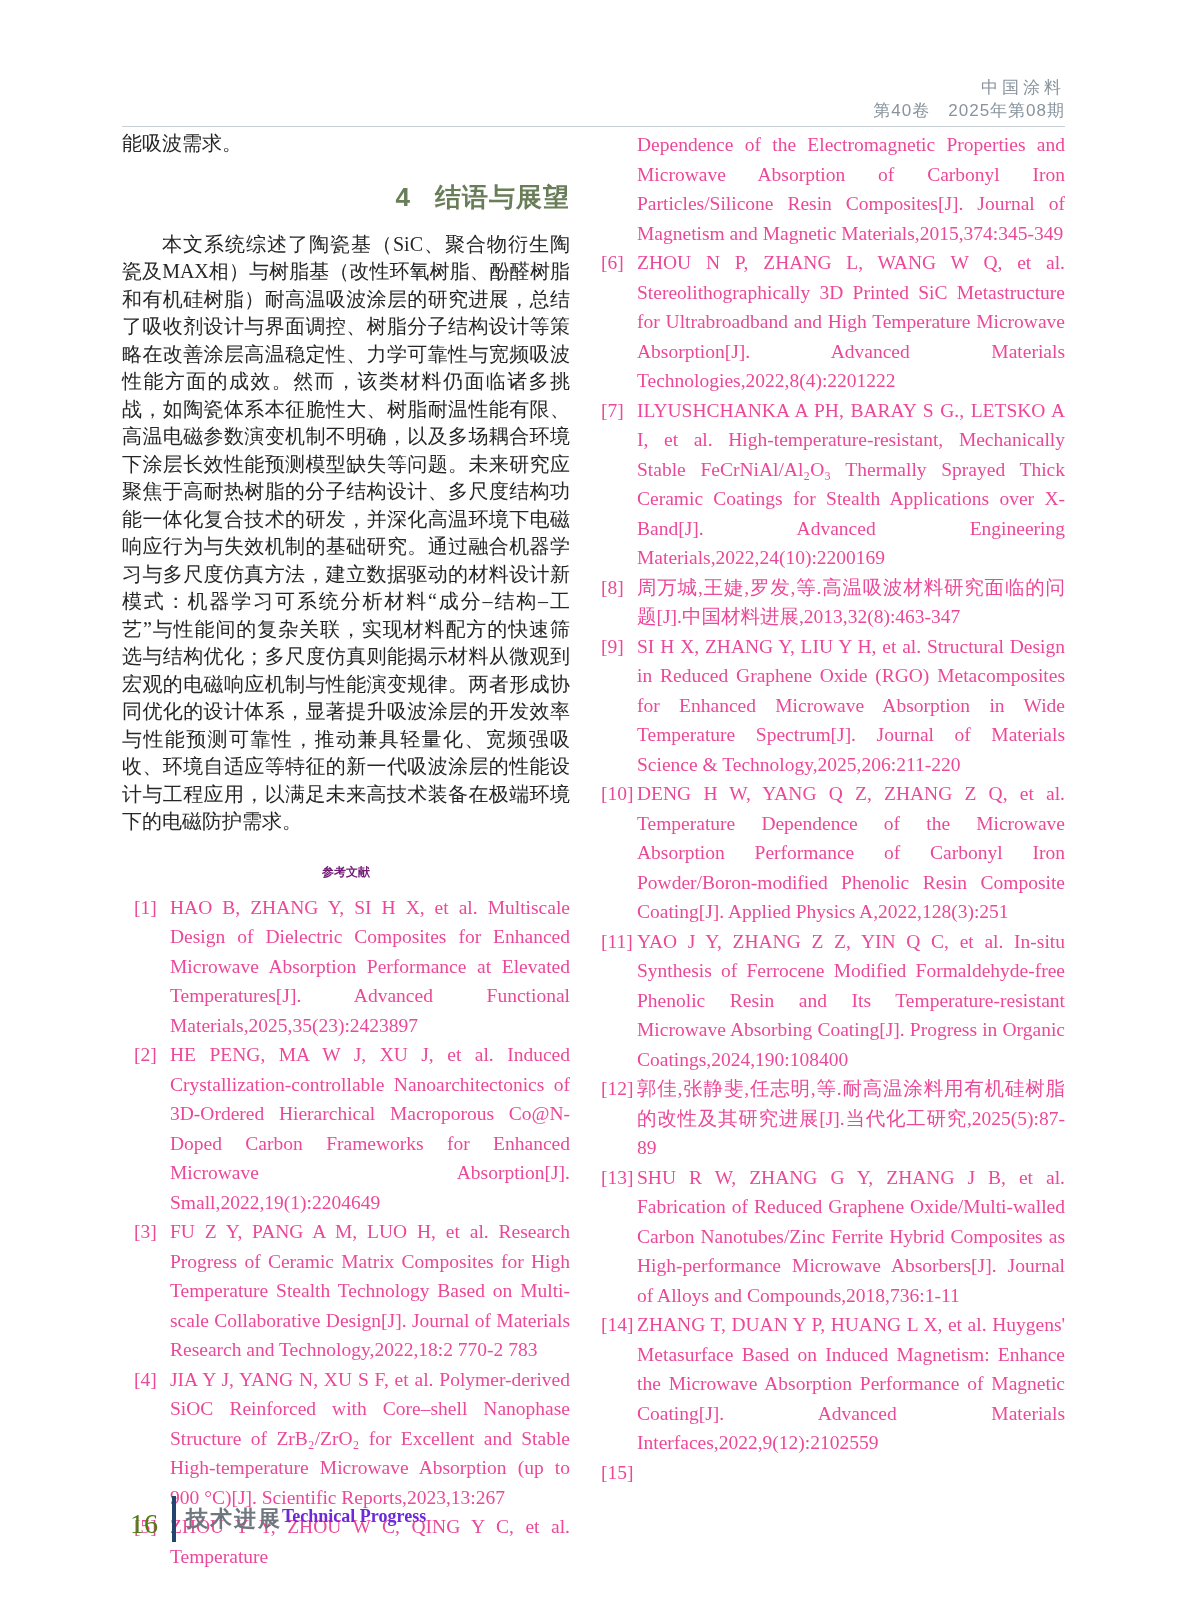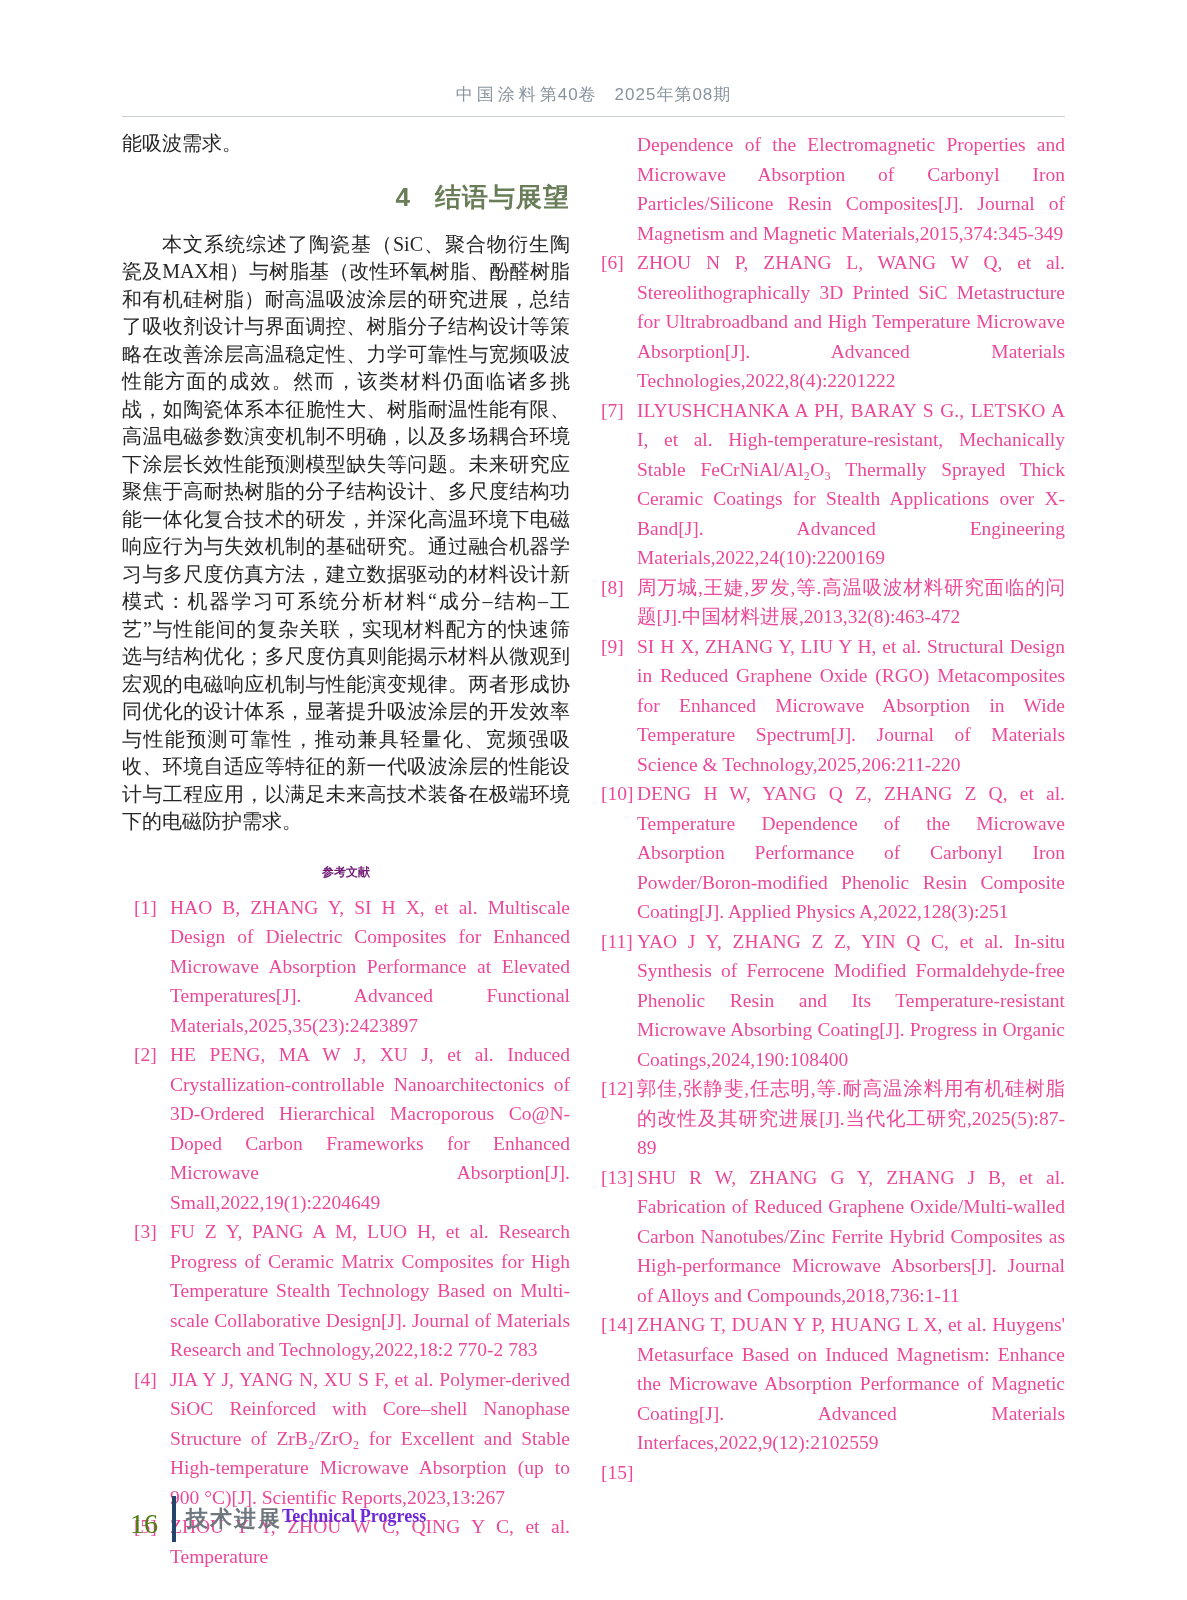--- a/index.html
+++ b/index.html
@@ -14,22 +14,23 @@
   }
 
   
   .page-header {
     position:absolute; left:122px; right:122px; top:76px;
     height:30px;
     border-bottom:1px solid #c9ced3;
     font-family:"Liberation Sans","DejaVu Sans",sans-serif;
     font-size:17px;
     color:#88939d;
-    display:flex; justify-content:center; align-items:flex-end;
-    padding-bottom:10px;
+    display:flex; justify-content:flex-start; align-items:flex-end;
+    padding-bottom:20px;
+    flex-direction:column;
   }
   .journal-name { letter-spacing:4px; }
   .issue-info   { letter-spacing:1px; }
 
   
   .col { position:absolute; top:130px; }
   .col-left  { left:122px; width:448px; }
   .col-right { left:597px; width:468px; }
 
   .body-tail, .body-para {
@@ -156,21 +157,21 @@
     <div class="ref">
       <span class="ref-num">[6]</span>
       <span class="ref-text">ZHOU N P, ZHANG L, WANG W Q, et al. Stereolithographically 3D Printed SiC Metastructure for Ultrabroadband and High Temperature Microwave Absorption[J]. Advanced Materials Technologies,2022,8(4):2201222</span>
     </div>
     <div class="ref">
       <span class="ref-num">[7]</span>
       <span class="ref-text">ILYUSHCHANKA A PH, BARAY S G., LETSKO A I, et al. High-temperature-resistant, Mechanically Stable FeCrNiAl/Al₂O₃ Thermally Sprayed Thick Ceramic Coatings for Stealth Applications over X-Band[J]. Advanced Engineering Materials,2022,24(10):2200169</span>
     </div>
     <div class="ref">
       <span class="ref-num">[8]</span>
-      <span class="ref-text">周万城,王婕,罗发,等.高温吸波材料研究面临的问题[J].中国材料进展,2013,32(8):463-472</span>
+      <span class="ref-text">周万城,王婕,罗发,等.高温吸波材料研究面临的问题[J].中国材料进展,2013,32(8):463-347</span>
     </div>
     <div class="ref">
       <span class="ref-num">[9]</span>
       <span class="ref-text">SI H X, ZHANG Y, LIU Y H, et al. Structural Design in Reduced Graphene Oxide (RGO) Metacomposites for Enhanced Microwave Absorption in Wide Temperature Spectrum[J]. Journal of Materials Science &amp; Technology,2025,206:211-220</span>
     </div>
     <div class="ref">
       <span class="ref-num">[10]</span>
       <span class="ref-text">DENG H W, YANG Q Z, ZHANG Z Q, et al. Temperature Dependence of the Microwave Absorption Performance of Carbonyl Iron Powder/Boron-modified Phenolic Resin Composite Coating[J]. Applied Physics A,2022,128(3):251</span>
     </div>
     <div class="ref">

